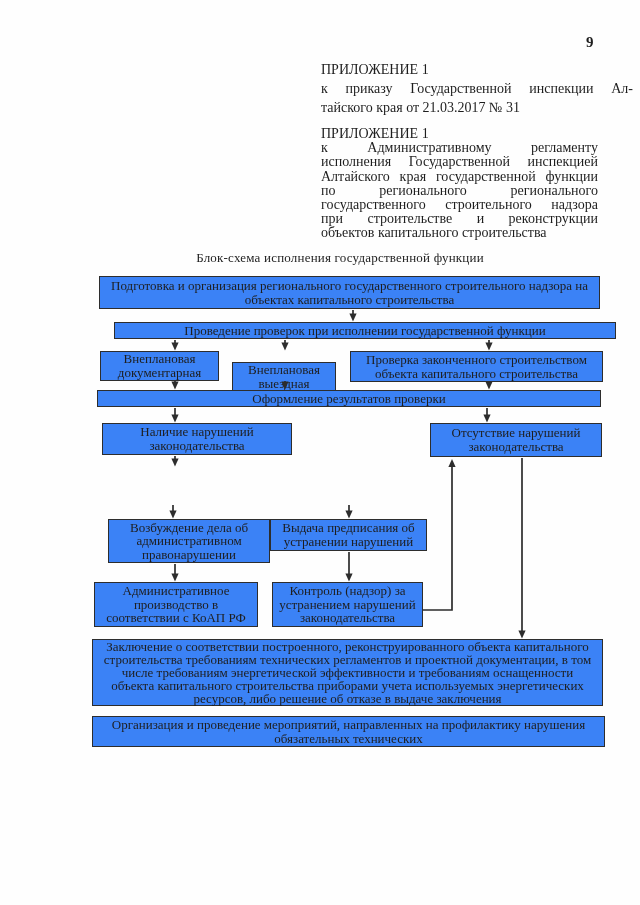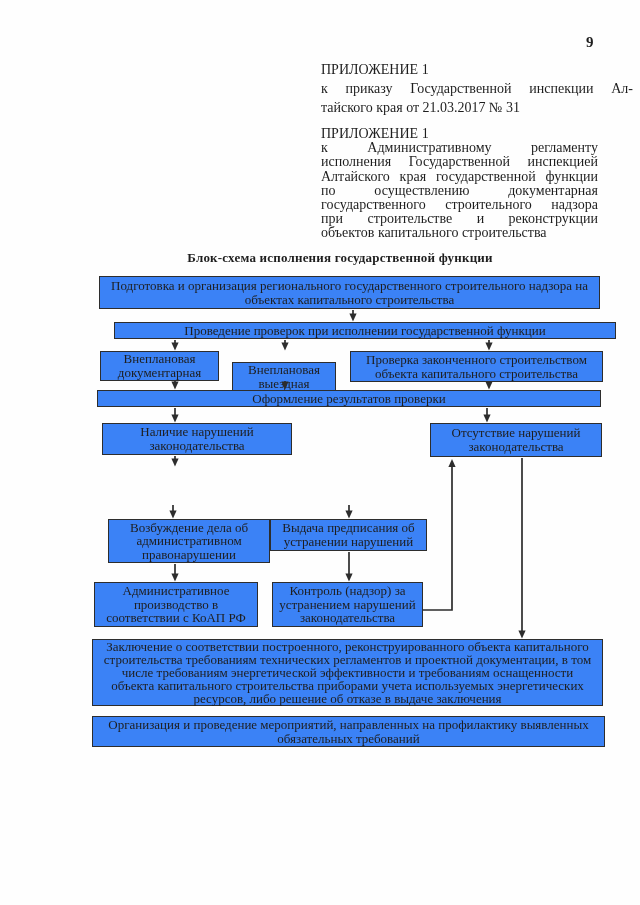--- a/index.html
+++ b/index.html
@@ -8,21 +8,21 @@
     font-family:"Liberation Serif","DejaVu Serif",serif; color:#1e1e1e;
     margin:0 auto; overflow:hidden;
   }
   .pageno{position:absolute;left:586px;top:34px;font-size:15px;font-weight:600;}
   .annex{position:absolute;font-size:14px;}
   .annex1{left:321px;top:60px;width:312px;line-height:19px;}
   .annex2{left:321px;top:127px;width:277px;line-height:14.2px;}
   .jl{text-align:justify;text-align-last:justify;}
   .flow-title{
     position:absolute;left:90px;top:250px;width:500px;text-align:center;
-    font-weight:bold;font-size:13px;letter-spacing:.2px;
+    font-weight:normal;font-size:13px;letter-spacing:.2px;
   }
   .node{
     position:absolute;box-sizing:border-box;border:1.5px solid #2d2d2d;
     display:flex;align-items:center;justify-content:center;text-align:center;
     font-size:13px;line-height:13.6px;padding:1px 4px;background:#3b82f6;
   }
   .node.big{line-height:13.2px;padding:1px 8px;}
   .connectors{position:absolute;left:0;top:0;pointer-events:none;}
   .connectors line,.connectors path.ln{stroke:#2d2d2d;stroke-width:1.7;fill:none;}
   .connectors path.hd{fill:#2d2d2d;stroke:none;}
@@ -38,21 +38,21 @@
     <div>ПРИЛОЖЕНИЕ 1</div>
     <div class="jl">к приказу Государственной инспекции Ал-</div>
     <div>тайского края от 21.03.2017 № 31</div>
   </div>
 
   <div class="annex annex2">
     <div>ПРИЛОЖЕНИЕ 1</div>
     <div class="jl">к Административному регламенту</div>
     <div class="jl">исполнения Государственной инспекцией</div>
     <div class="jl">Алтайского края государственной функции</div>
-    <div class="jl">по осуществлению документарная</div>
+    <div class="jl">по регионального регионального</div>
     <div class="jl">государственного строительного надзора</div>
     <div class="jl">при строительстве и реконструкции</div>
     <div>объектов капитального строительства</div>
   </div>
 
   <div class="flow-title">Блок-схема исполнения государственной функции</div>
 
   <div class="node" style="left:99px;top:276px;width:501px;height:33px;">Подготовка и организация регионального государственного строительного надзора на объектах капитального строительства</div>
 
   <div class="node" style="left:98px;top:322px;width:502px;height:17px;margin-left:16px;">Проведение проверок при исполнении государственной функции</div>
@@ -68,21 +68,21 @@
 
 
   <div class="node" style="left:108px;top:519px;width:162px;height:44px;">Возбуждение дела об административном правонарушении</div>
   <div class="node" style="left:270px;top:519px;width:157px;height:32px;">Выдача предписания об устранении нарушений</div>
 
   <div class="node" style="left:94px;top:582px;width:164px;height:45px;">Административное производство в соответствии с КоАП РФ</div>
   <div class="node" style="left:272px;top:582px;width:151px;height:45px;">Контроль (надзор) за устранением нарушений законодательства</div>
 
   <div class="node big" style="left:92px;top:639px;width:511px;height:67px;">Заключение о соответствии построенного, реконструированного объекта капитального строительства требованиям технических регламентов и проектной документации, в том числе требованиям энергетической эффективности и требованиям оснащенности объекта капитального строительства приборами учета используемых энергетических ресурсов, либо решение об отказе в выдаче заключения</div>
 
-  <div class="node" style="left:92px;top:716px;width:513px;height:31px;">Организация и проведение мероприятий, направленных на профилактику выявленных обязательных требований</div>
+  <div class="node" style="left:92px;top:716px;width:513px;height:31px;">Организация и проведение мероприятий, направленных на профилактику нарушения обязательных технических</div>
 
   <svg class="connectors" width="640" height="905" viewBox="0 0 640 905">
     <g>
       <line x1="353" y1="310" x2="353" y2="315"></line>
         <path class="hd" d="M353 321.5 l-3.6 -8 h7.2 z"></path>
     </g>
     <g>
       <line x1="175" y1="340" x2="175" y2="344"></line>
         <path class="hd" d="M175 350.5 l-3.6 -8 h7.2 z"></path>
     </g>

